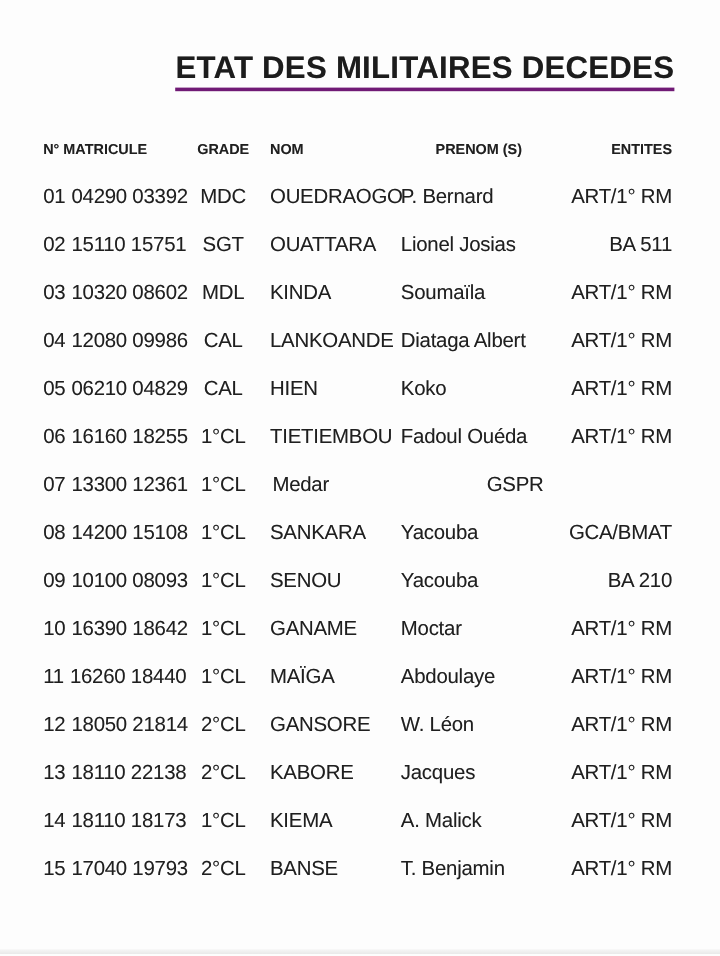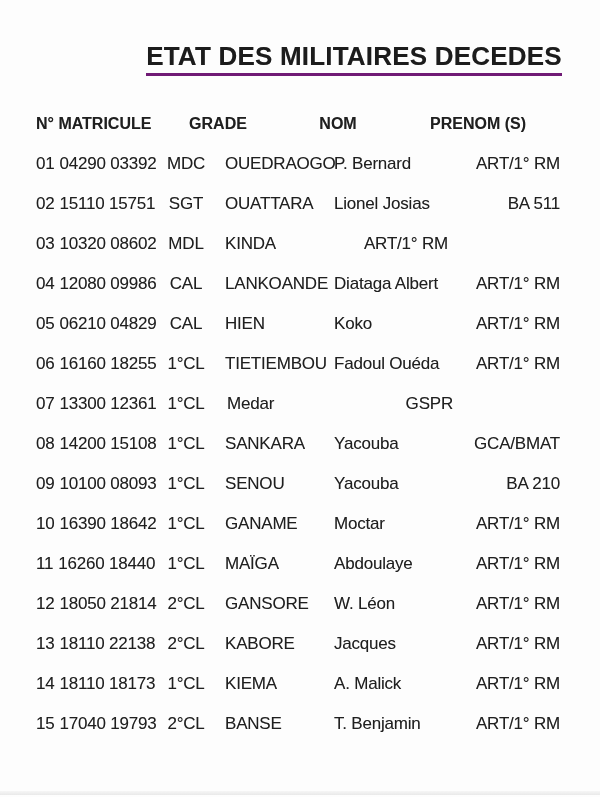--- a/index.html
+++ b/index.html
@@ -45,23 +45,22 @@
     display: flex;
     height: 40px;
     align-items: center;
     font-size: 17px;
     letter-spacing: -0.2px;
     white-space: nowrap;
     text-shadow: 0 0 0.4px rgba(0,0,0,0.3);
   }
   .row.header {
     font-weight: 700;
-    font-size: 16px;
+    font-size: 12px;
     letter-spacing: 0;
-    gap: 32px;
   }
   .c { flex: 0 0 auto; box-sizing: border-box; }
   .c1 { width: 120px; }
   .c2 { width: 60px;  text-align: center; }
   .c3 { width: 107px; padding-left: 9px; }
   .c4 { width: 112px; padding-left: 11px; }
   .c5 { width: 125px; text-align: right; }
   .c3, .c4 { overflow: visible; }
   .num { display: inline-block; margin-right: 5px; }
   .scan-edge {
@@ -79,22 +78,22 @@
 <div class="page">
 
   <div class="title-wrap">
     <span class="title">ETAT DES MILITAIRES DECEDES</span>
   </div>
 
   <div class="roster">
     <div class="row header">
       <div class="c c1">N° MATRICULE</div>
       <div class="c c2">GRADE</div>
-      <div class="c c3" style="text-align:center;">NOM</div>
-      <div class="c c4" style="text-align:left;">PRENOM (S)</div>
+      <div class="c c3" style="text-align:left;">NOM</div>
+      <div class="c c4" style="text-align:right;">PRENOM (S)</div>
       <div class="c c5">ENTITES</div>
     </div>
     <div id="rows">
   <div class="row">
     <div class="c c1">
       <span class="num">01</span><span class="mat">04290 03392</span>
     </div>
     <div class="c c2">MDC</div>
     <div class="c c3">OUEDRAOGO</div>
     <div class="c c4">P. Bernard</div>
@@ -110,20 +109,21 @@
     <div class="c c4">Lionel Josias</div>
     <div class="c c5">BA 511</div>
   </div>
 
   <div class="row">
     <div class="c c1">
       <span class="num">03</span><span class="mat">10320 08602</span>
     </div>
     <div class="c c2">MDL</div>
     <div class="c c3">KINDA</div>
+    <div class="c c4">Soumaïla</div>
     <div class="c c5">ART/1° RM</div>
   </div>
 
   <div class="row">
     <div class="c c1">
       <span class="num">04</span><span class="mat">12080 09986</span>
     </div>
     <div class="c c2">CAL</div>
     <div class="c c3">LANKOANDE</div>
     <div class="c c4">Diataga Albert</div>

